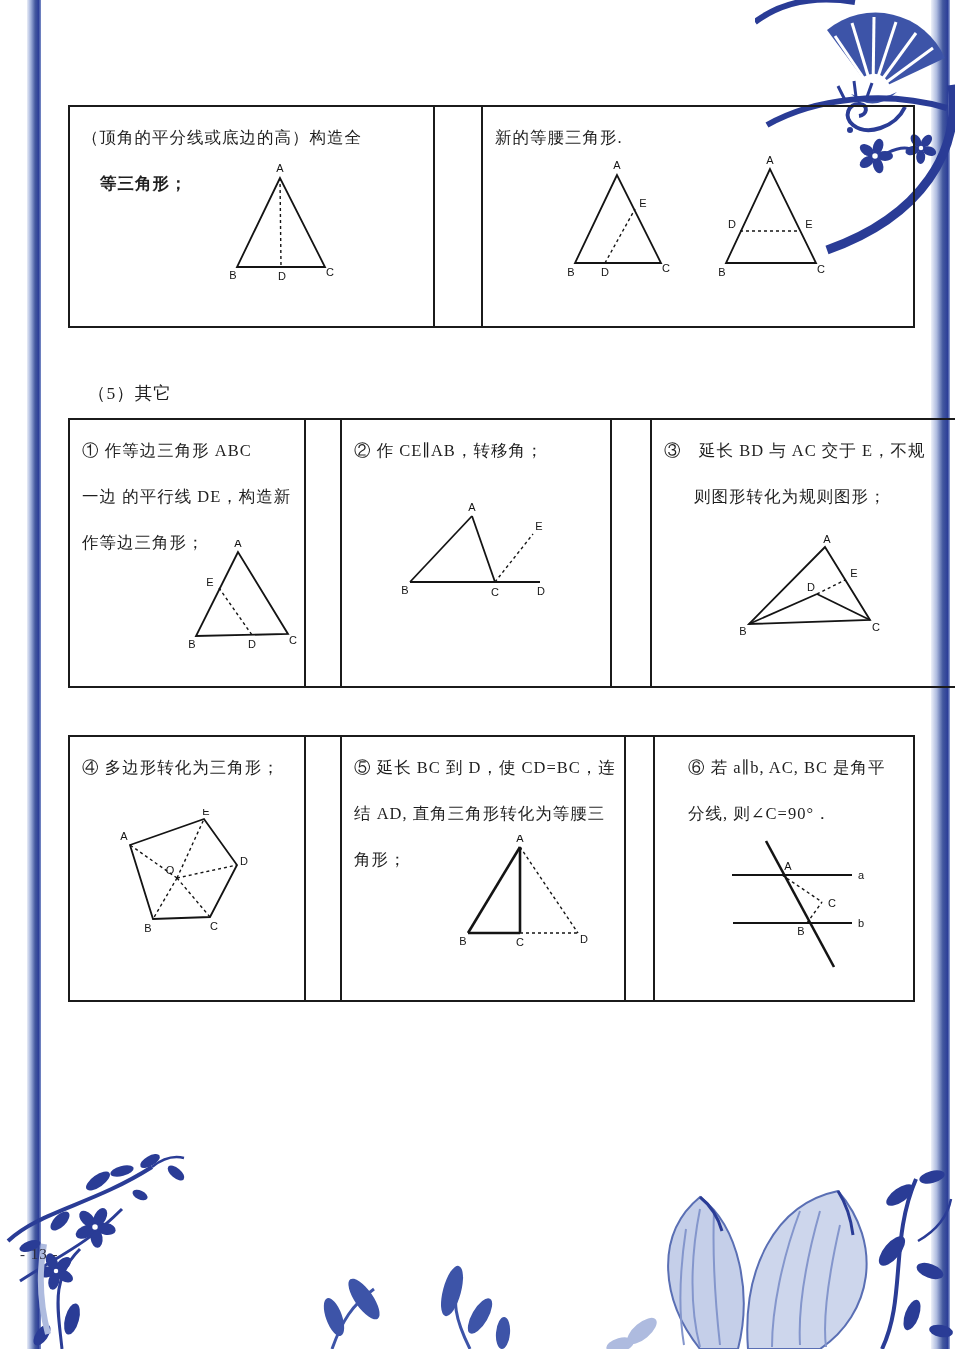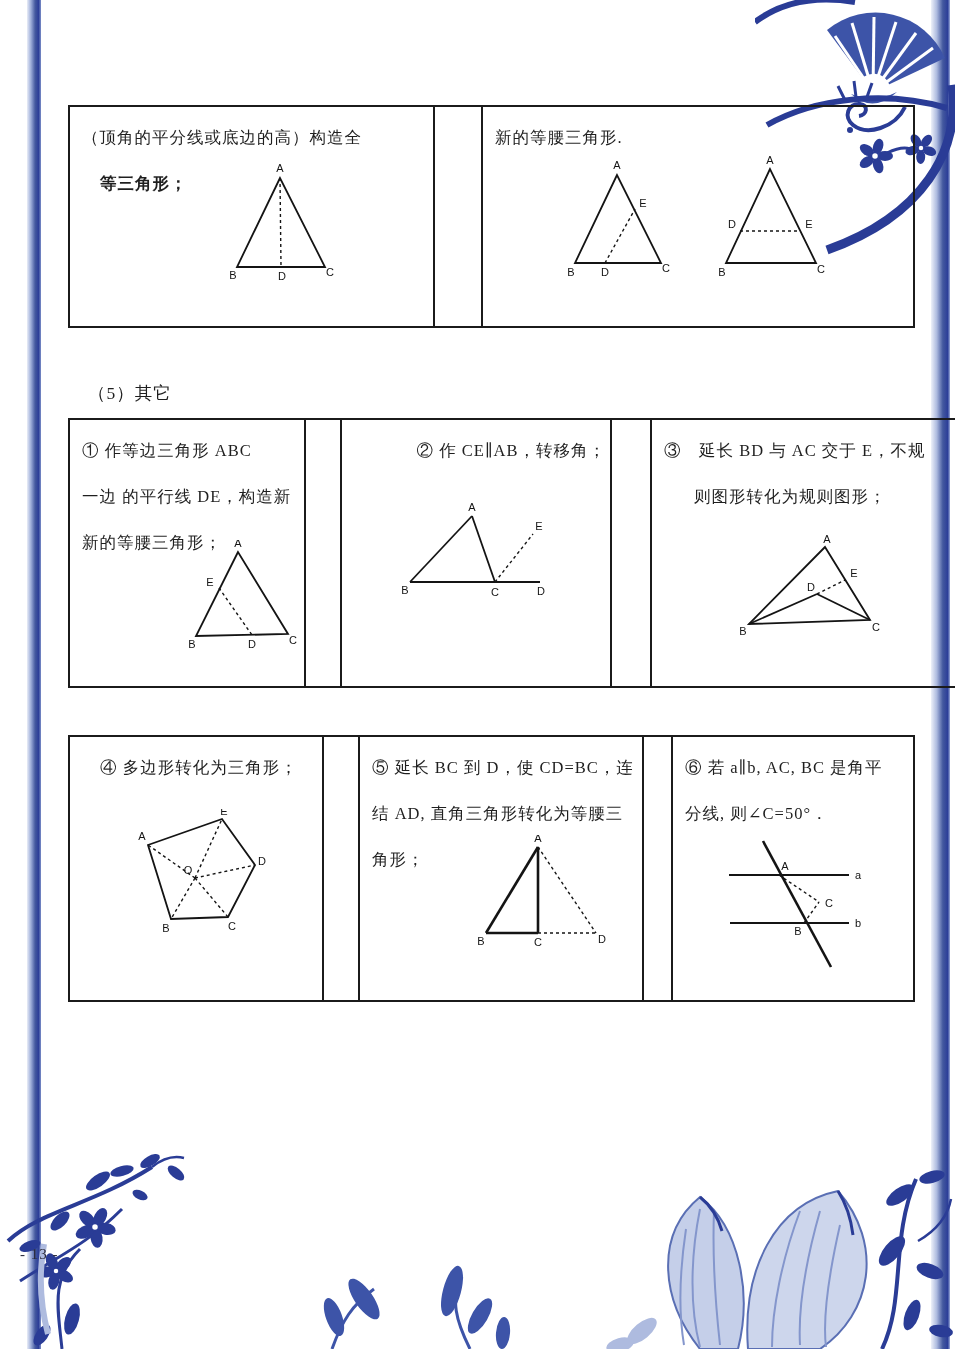--- a/index.html
+++ b/index.html
@@ -200,34 +200,34 @@
     </div>
   </div>
 
   <div class="heading">（5）其它</div>
 
   <div class="tbl" style="left:68px;top:418px;width:941px;height:270px;">
     <div class="cell" style="flex:0 0 236px;">
       <div class="txt">
         <div class="ln">①  作等边三角形 ABC</div>
         <div class="ln">一边 的平行线 DE，构造新</div>
-        <div class="ln">新的等腰三角形；</div>
+        <div class="ln">作等边三角形；</div>
       </div>
       <svg class="dsvg" style="left:118px;top:120px;width:110px;height:112px;" viewBox="0 0 110 112">
         <polygon class="solid" points="50,12 8,96 100,94"></polygon>
         <line class="dash" x1="31" y1="48" x2="64" y2="95"></line>
         <text x="50" y="7" text-anchor="middle">A</text>
         <text x="4" y="108" text-anchor="middle">B</text>
         <text x="105" y="104" text-anchor="middle">C</text>
         <text x="64" y="108" text-anchor="middle">D</text>
         <text x="22" y="46" text-anchor="middle">E</text>
       </svg>
     </div>
     <div class="cell" style="flex:0 0 36px;"></div>
-    <div class="cell" style="flex:0 0 270px;text-align:right;">
+    <div class="cell" style="flex:0 0 270px;">
       <div class="txt">
         <div class="ln">② 作 CE∥AB，转移角；</div>
       </div>
       <svg class="dsvg" style="left:58px;top:82px;width:150px;height:100px;" viewBox="0 0 150 100">
         <line class="solid" x1="10" y1="80" x2="140" y2="80"></line>
         <line class="solid" x1="10" y1="80" x2="72" y2="14"></line>
         <line class="solid" x1="72" y1="14" x2="95" y2="80"></line>
         <line class="dash" x1="95" y1="80" x2="133" y2="32"></line>
         <text x="72" y="9" text-anchor="middle">A</text>
         <text x="5" y="92" text-anchor="middle">B</text>
@@ -250,21 +250,21 @@
         <text x="87" y="8" text-anchor="middle">A</text>
         <text x="3" y="100" text-anchor="middle">B</text>
         <text x="136" y="96" text-anchor="middle">C</text>
         <text x="71" y="56" text-anchor="middle">D</text>
         <text x="114" y="42" text-anchor="middle">E</text>
       </svg>
     </div>
   </div>
 
   <div class="tbl" style="left:68px;top:735px;width:847px;height:267px;">
-    <div class="cell" style="flex:0 0 236px;margin-left:18px;">
+    <div class="cell" style="flex:0 0 236px;">
       <div class="txt">
         <div class="ln">④ 多边形转化为三角形；</div>
       </div>
       <svg class="dsvg" style="left:50px;top:72px;width:140px;height:128px;" viewBox="0 0 140 128">
         <polygon class="solid" points="10,36 84,10 117,56 90,108 33,110"></polygon>
         <line class="dash" x1="57" y1="69" x2="10" y2="36"></line>
         <line class="dash" x1="57" y1="69" x2="84" y2="10"></line>
         <line class="dash" x1="57" y1="69" x2="117" y2="56"></line>
         <line class="dash" x1="57" y1="69" x2="90" y2="108"></line>
         <line class="dash" x1="57" y1="69" x2="33" y2="110"></line>
@@ -289,24 +289,24 @@
         <line class="thick" x1="14" y1="98" x2="66" y2="98"></line>
         <line class="dash" x1="66" y1="98" x2="124" y2="98"></line>
         <line class="dash" x1="66" y1="12" x2="124" y2="98"></line>
         <text x="66" y="7" text-anchor="middle">A</text>
         <text x="9" y="110" text-anchor="middle">B</text>
         <text x="66" y="111" text-anchor="middle">C</text>
         <text x="130" y="108" text-anchor="middle">D</text>
       </svg>
     </div>
     <div class="cell" style="flex:0 0 29px;"></div>
-    <div class="cell last" style="flex:1;">
+    <div class="cell last" style="flex:1;margin-left:21px;">
       <div class="txt">
         <div class="ln">⑥ 若 a∥b, AC, BC 是角平</div>
-        <div class="ln">分线, 则∠C=50°．</div>
+        <div class="ln">分线, 则∠C=90°．</div>
       </div>
       <svg class="dsvg" style="left:48px;top:98px;width:150px;height:140px;" viewBox="0 0 150 140">
         <line class="solid" x1="8" y1="40" x2="128" y2="40"></line>
         <line class="solid" x1="9" y1="88" x2="128" y2="88"></line>
         <line class="thick" x1="42" y1="6" x2="110" y2="132"></line>
         <line class="dash" x1="58" y1="40" x2="98" y2="67"></line>
         <line class="dash" x1="83" y1="88" x2="98" y2="67"></line>
         <text x="64" y="35" text-anchor="middle">A</text>
         <text x="137" y="44" text-anchor="middle">a</text>
         <text x="108" y="72" text-anchor="middle">C</text>

